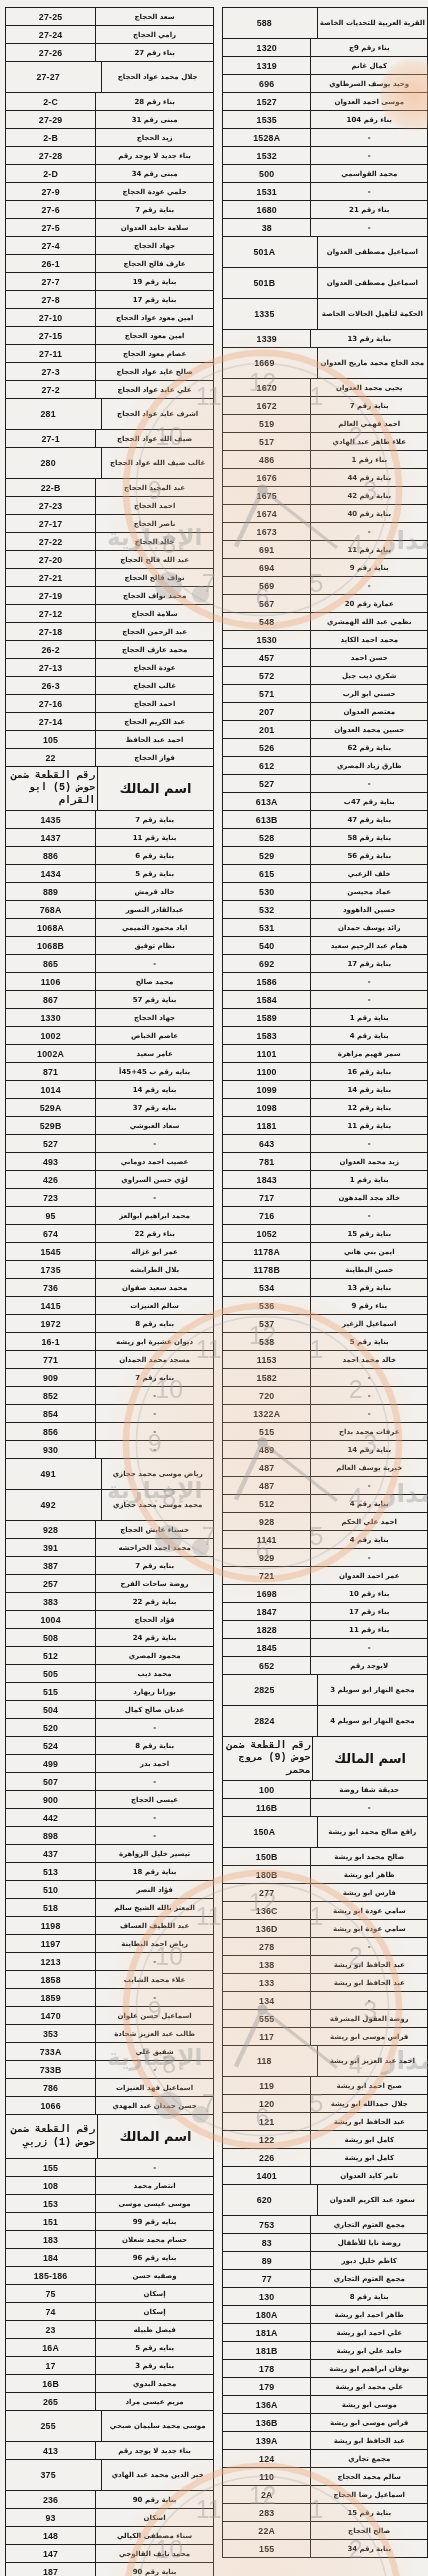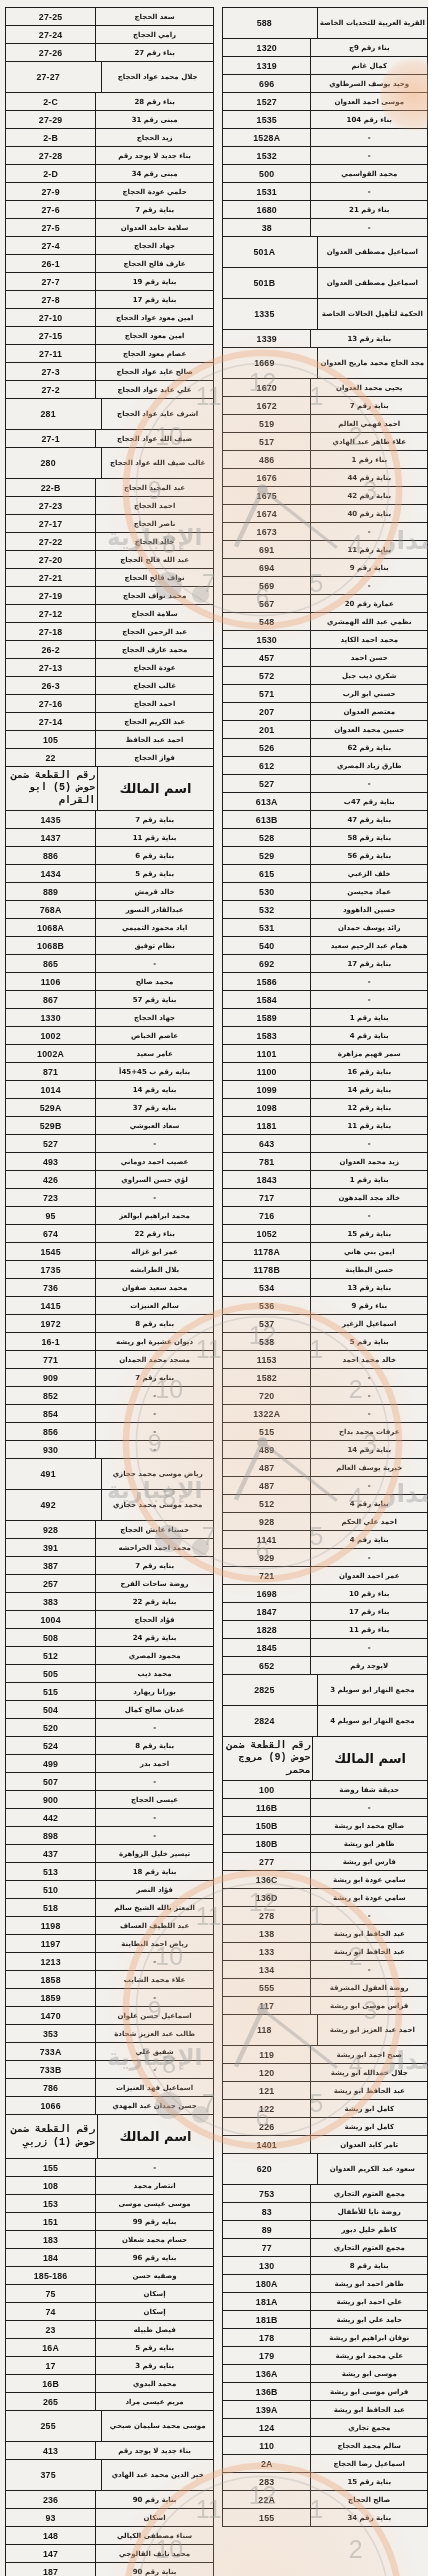--- a/index.html
+++ b/index.html
@@ -982,20 +982,24 @@
         <div class="cell num" dir="rtl">رقم القطعة ضمن حوض (9) مروج محمر</div>
         <div class="cell name" dir="rtl">اسم المالك</div>
       </div>
       <div class="row">
         <div class="cell num">100</div>
         <div class="cell name" dir="rtl">حديقة شفا روضة</div>
       </div>
       <div class="row">
         <div class="cell num">116B</div>
         <div class="cell name" dir="rtl">-</div>
+      </div>
+      <div class="row tall">
+        <div class="cell num">150A</div>
+        <div class="cell name" dir="rtl">رافع صالح محمد ابو ريشة</div>
       </div>
       <div class="row">
         <div class="cell num">150B</div>
         <div class="cell name" dir="rtl">صالح محمد ابو ريشة</div>
       </div>
       <div class="row">
         <div class="cell num">180B</div>
         <div class="cell name" dir="rtl">ظاهر ابو ريشة</div>
       </div>
       <div class="row">

